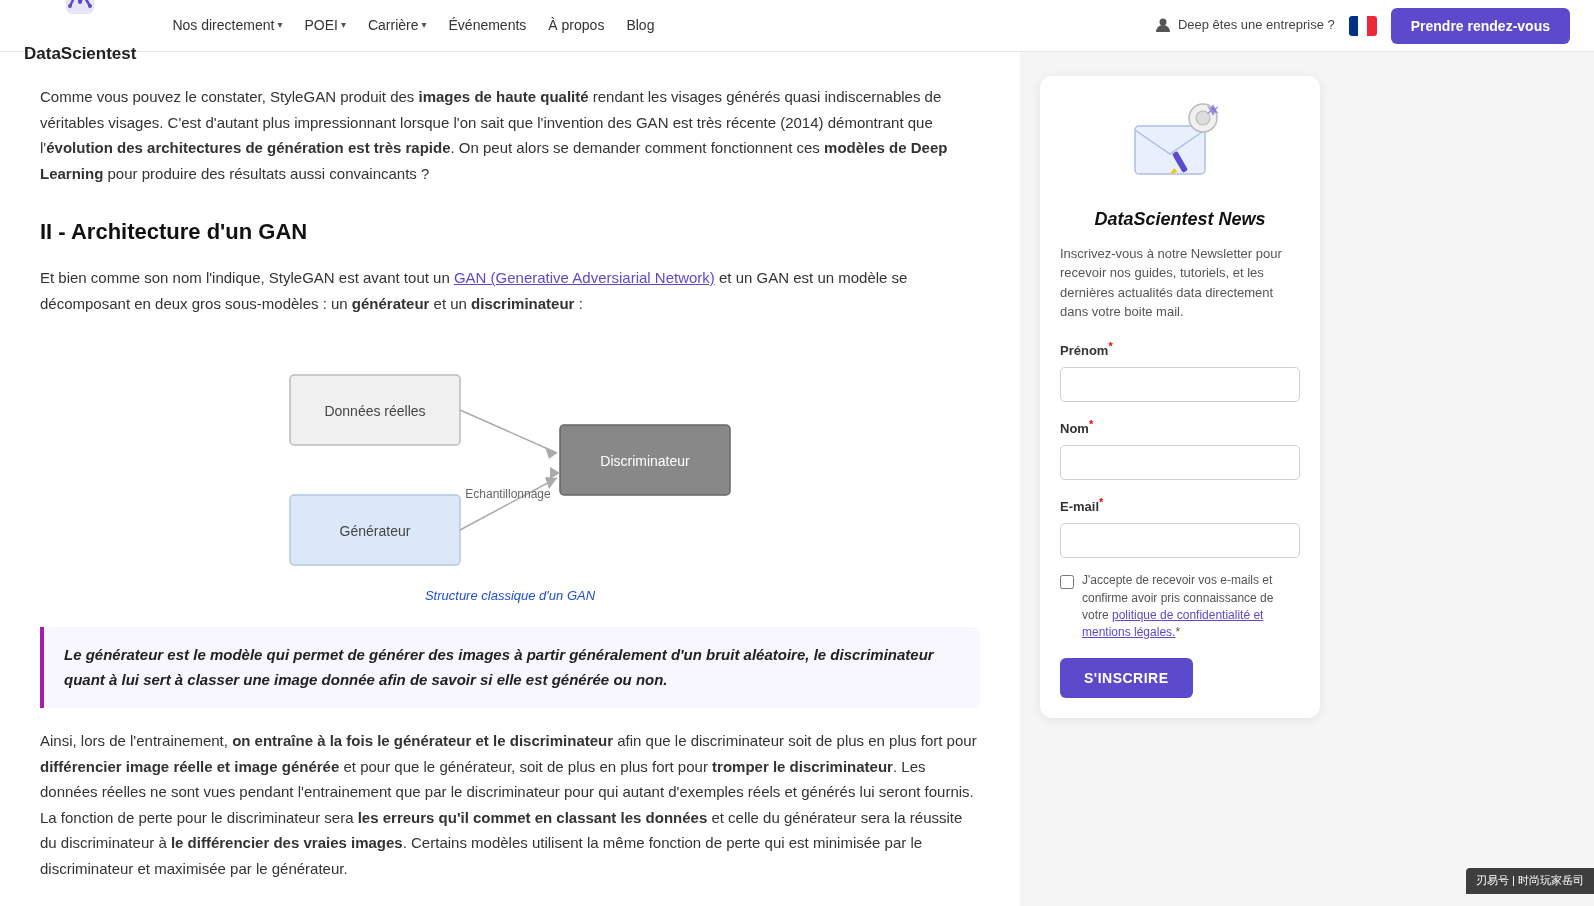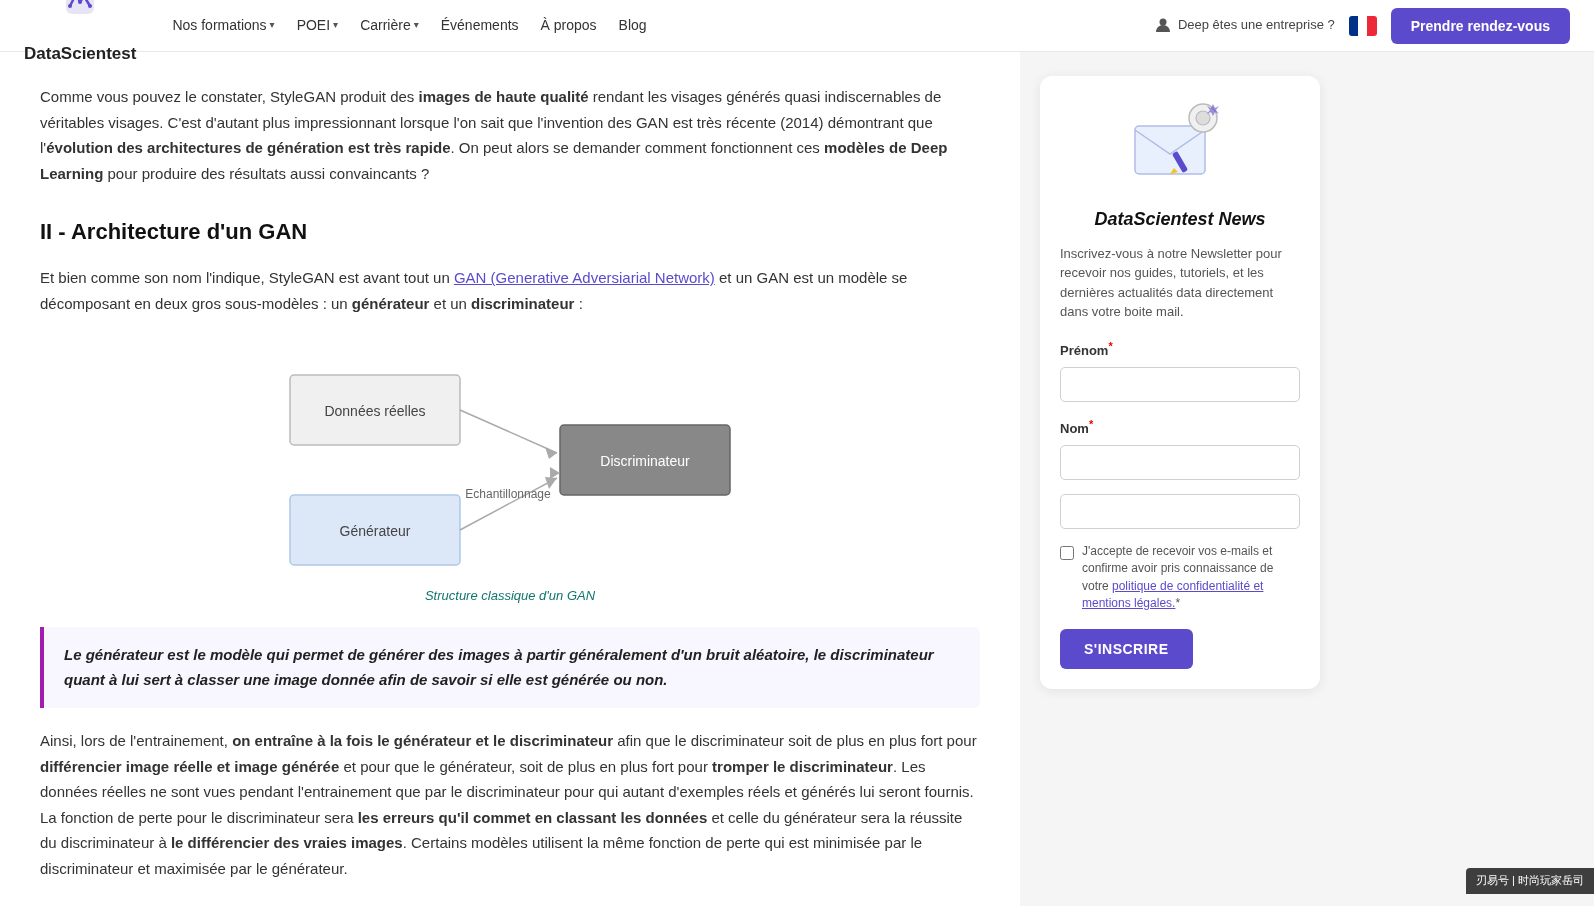--- a/index.html
+++ b/index.html
@@ -35,21 +35,21 @@
 
     
     .article-para { color: #333; margin-bottom: 16px; line-height: 1.7; font-size: 15px; }
     .article-para b, .article-para strong { font-weight: 700; }
     .article-link { color: #5b4bcc; text-decoration: underline; }
     .article-h2 { font-size: 22px; font-weight: 700; color: #111; margin: 28px 0 16px 0; }
 
     
     .diagram-wrapper { display: flex; flex-direction: column; align-items: center; margin: 24px 0 10px 0; }
     .diagram-svg { width: 500px; height: 240px; }
-    .diagram-caption { font-size: 13px; color: #0f766e; font-style: italic; margin-top: 6px; text-align: center; }
+    .diagram-caption { font-size: 13px; color: #1d4ed8; font-style: italic; margin-top: 6px; text-align: center; }
 
     
     .block-quote { border-left: 4px solid #a21caf; background: #f8f7ff; padding: 16px 20px; margin: 20px 0; border-radius: 0 6px 6px 0; }
     .block-quote p { font-weight: 700; font-style: italic; font-size: 15px; color: #222; line-height: 1.65; }
 
     
     .sidebar-card { background: #fff; border-radius: 12px; padding: 20px; box-shadow: 0 2px 12px rgba(0,0,0,0.08); }
     .sidebar-illustration { width: 100%; text-align: center; margin-bottom: 12px; }
     .sidebar-title { font-size: 18px; font-weight: 700; color: #111; margin-bottom: 10px; text-align: center; font-style: italic; }
     .sidebar-desc { font-size: 13px; color: #555; margin-bottom: 16px; line-height: 1.5; text-align: left; }
@@ -82,21 +82,21 @@
       <rect x="2" y="2" width="28" height="28" rx="6" fill="#5b4bcc" opacity="0.15"></rect>
       <path d="M6 22 L12 10 L16 18 L20 12 L26 22" stroke="#5b4bcc" stroke-width="2.5" fill="none" stroke-linecap="round" stroke-linejoin="round"></path>
       <circle cx="6" cy="22" r="2" fill="#5b4bcc"></circle>
       <circle cx="16" cy="18" r="2" fill="#5b4bcc"></circle>
       <circle cx="26" cy="22" r="2" fill="#5b4bcc"></circle>
     </svg>
     <span class="logo-text">DataScientest</span>
   </a>
   <nav class="navbar-nav">
     <a class="nav-item" href="#">
-      <span>Nos formations</span>
+      <span>Nos directement</span>
       <span class="nav-chevron">▾</span>
     </a>
     <a class="nav-item" href="#">
       <span>POEI</span>
       <span class="nav-chevron">▾</span>
     </a>
     <a class="nav-item" href="#">
       <span>Carrière</span>
       <span class="nav-chevron">▾</span>
     </a>
@@ -203,20 +203,23 @@
         <label class="form-label">
           <span>Prénom</span><sup>*</sup>
         </label>
         <input class="form-input" type="text" style="">
 
         <label class="form-label">
           <span>Nom</span><sup>*</sup>
         </label>
         <input class="form-input" type="text" style="">
 
+        <label class="form-label">
+          <span>E-mail</span><sup>*</sup>
+        </label>
         <input class="form-input" type="email" style="">
 
         <div class="checkbox-row">
           <input type="checkbox" style="">
           <span class="checkbox-label">
             J'accepte de recevoir vos e-mails et confirme avoir pris connaissance de votre <a href="#">politique de confidentialité et mentions légales.</a>*
           </span>
         </div>
 
         <button class="submit-btn" type="submit">S'INSCRIRE</button>

